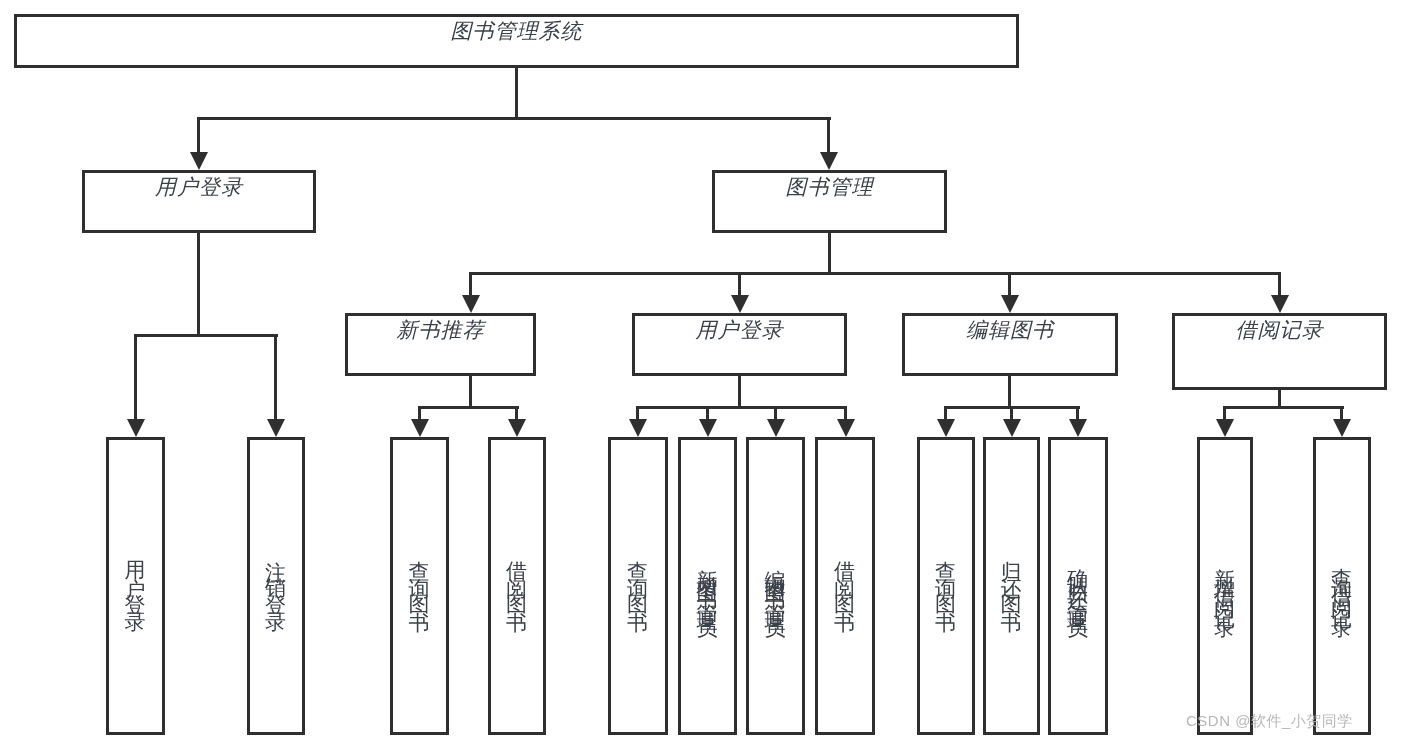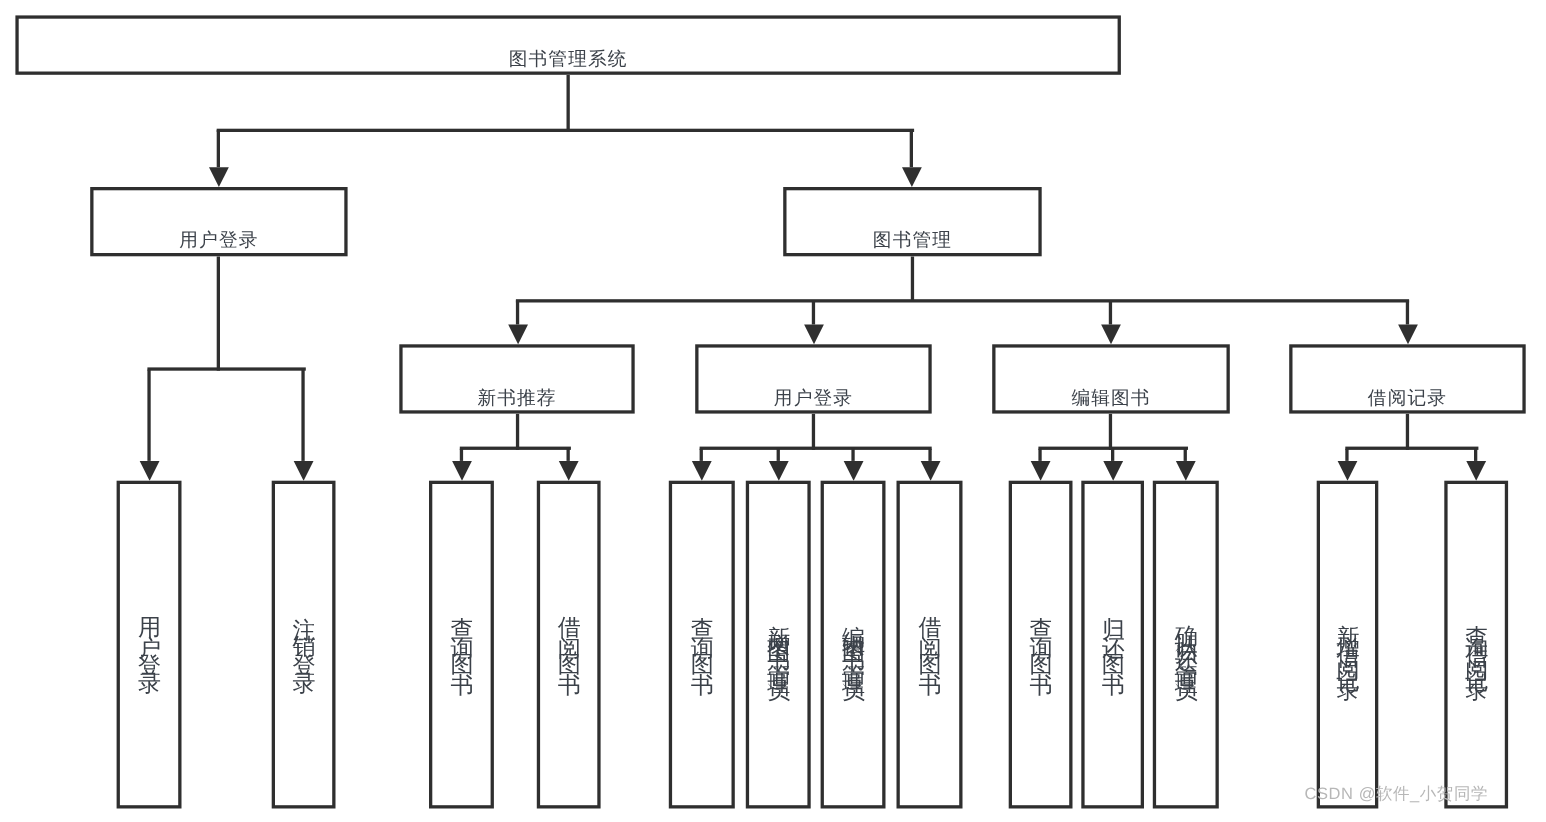--- a/index.html
+++ b/index.html
@@ -15,23 +15,23 @@
     background:var(--bg);
     font-family:"Liberation Sans","DejaVu Sans",sans-serif;
     color:var(--text);
     overflow:hidden;
   }
   
   .node{
     position:absolute;
     border:3px solid var(--line);
     background:var(--bg);
-    display:flex;align-items:flex-end;justify-content:center;
-    font-size:17px;letter-spacing:1px;
-    z-index:2;box-sizing:border-box;
+    display:flex;align-items:flex-start;justify-content:center;
+    font-size:21px;letter-spacing:1px;
+    z-index:2;box-sizing:border-box;font-style:italic;
   }
   .leaf{
     position:absolute;
     top:437px;height:298px;
     border:3px solid var(--line);
     background:var(--bg);
     display:flex;align-items:center;justify-content:center;
     z-index:2;box-sizing:border-box;
   }
   .vtext{
@@ -85,30 +85,30 @@
   <div class="arrow" style="left:134px;top:336px;height:83px;"></div>
   <div class="arrow" style="left:274px;top:336px;height:83px;"></div>
 
   <div class="vline" style="left:828px;top:233px;height:41px;"></div>
   <div class="hline" style="left:469px;top:272px;width:812px;"></div>
   <div class="arrow" style="left:469px;top:273px;height:22px;"></div>
   <div class="arrow" style="left:738px;top:273px;height:22px;"></div>
   <div class="arrow" style="left:1008px;top:273px;height:22px;"></div>
   <div class="arrow" style="left:1278px;top:273px;height:22px;"></div>
 
-  <div class="node" style="left:363px;top:313px;width:214px;height:63px;">
+  <div class="node" style="left:345px;top:313px;width:191px;height:63px;">
     <span>新书推荐</span>
   </div>
   <div class="node" style="left:632px;top:313px;width:215px;height:63px;">
     <span>用户登录</span>
   </div>
   <div class="node" style="left:902px;top:313px;width:216px;height:63px;">
     <span>编辑图书</span>
   </div>
-  <div class="node" style="left:1172px;top:313px;width:215px;height:63px;">
+  <div class="node" style="left:1172px;top:313px;width:215px;height:77px;">
     <span>借阅记录</span>
   </div>
 
   <div class="vline" style="left:469px;top:376px;height:33px;"></div>
   <div class="hline" style="left:418px;top:406px;width:101px;"></div>
   <div class="arrow" style="left:418px;top:408px;height:11px;"></div>
   <div class="arrow" style="left:515px;top:408px;height:11px;"></div>
 
   <div class="vline" style="left:738px;top:376px;height:33px;"></div>
   <div class="hline" style="left:636px;top:406px;width:211px;"></div>

